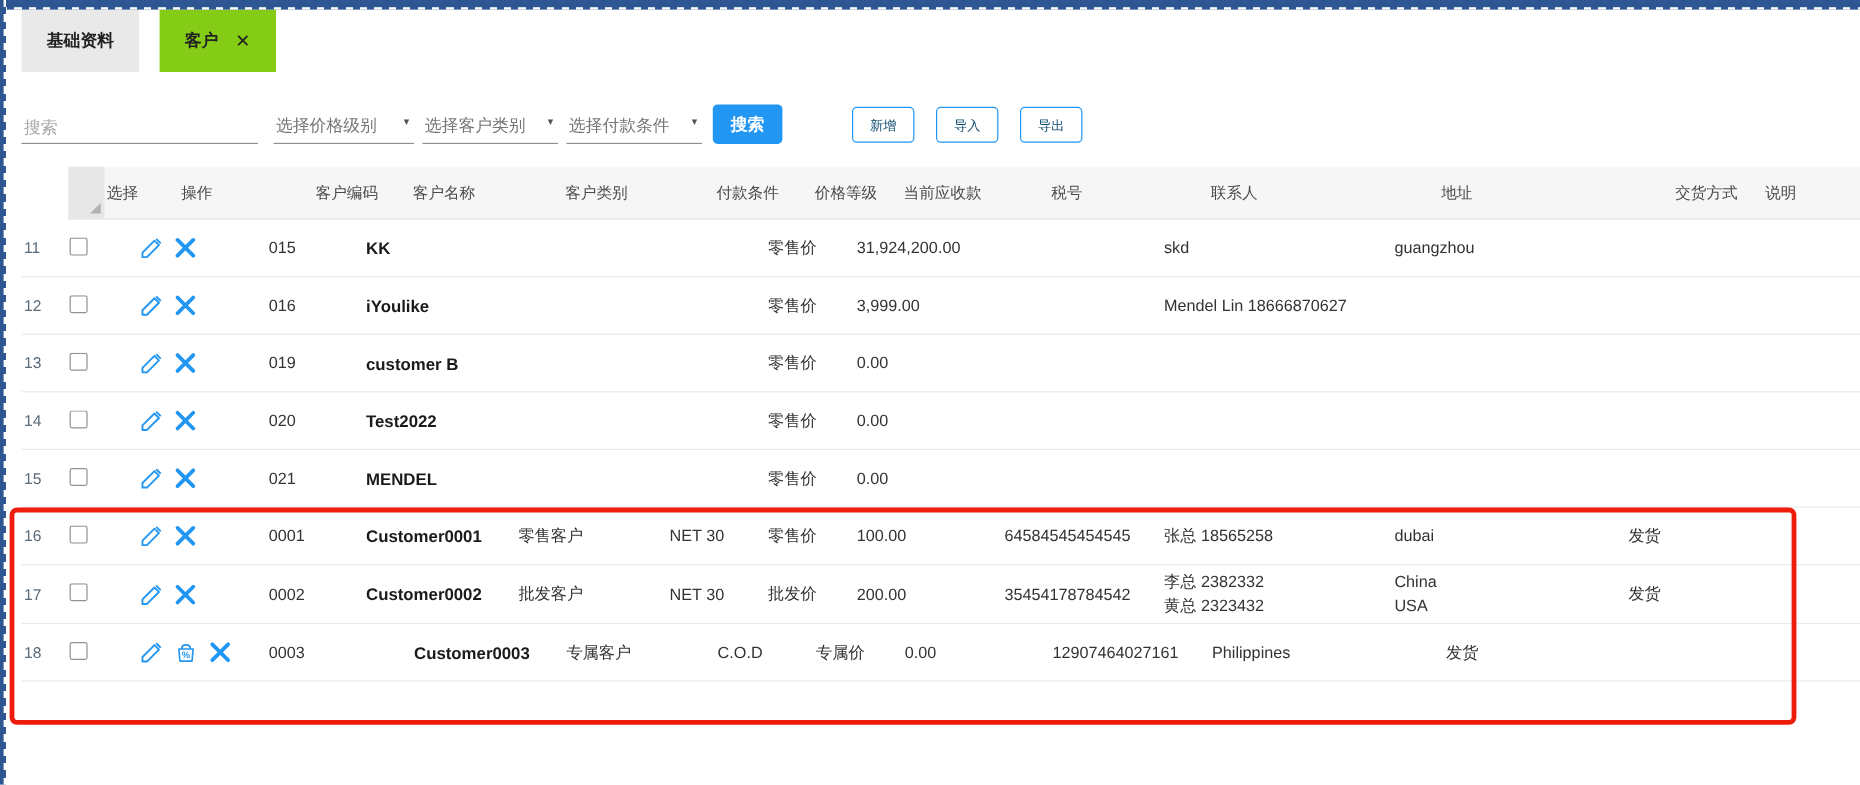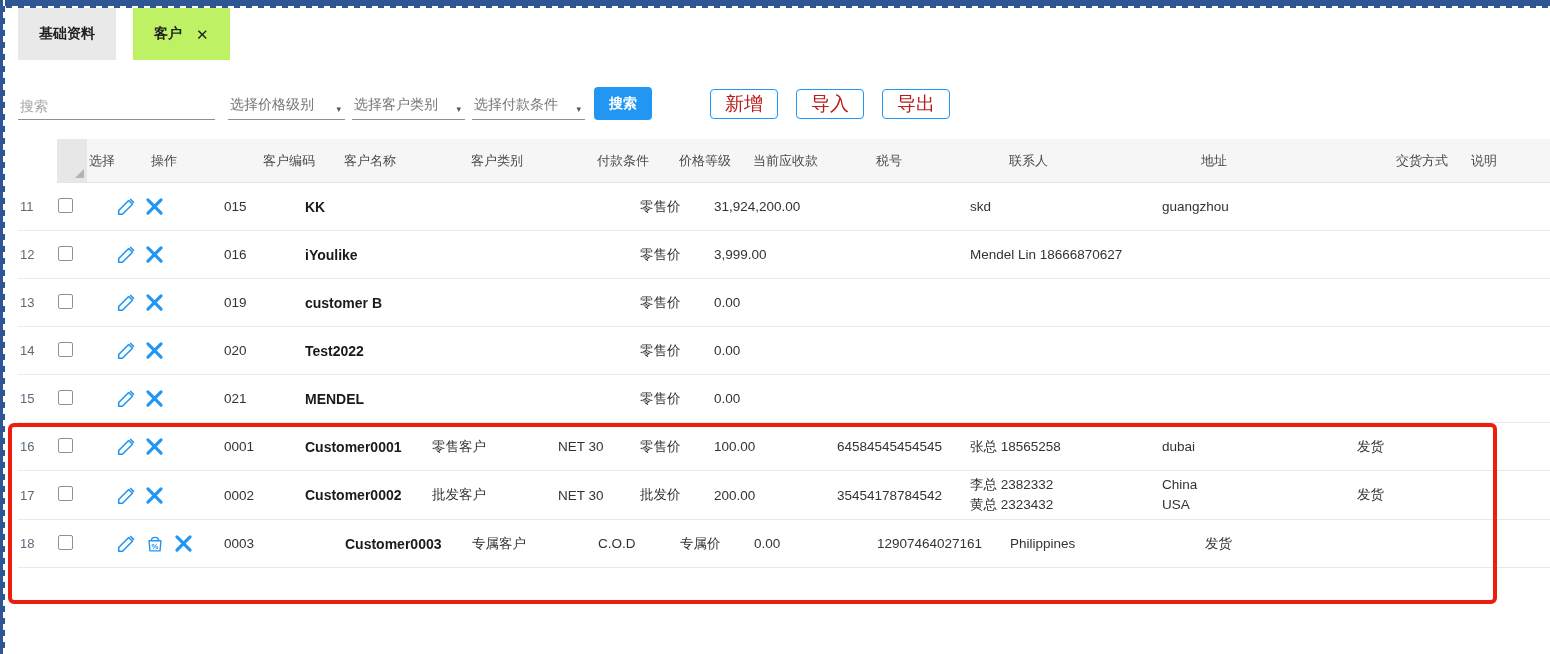--- a/index.html
+++ b/index.html
@@ -13,38 +13,38 @@
   .ants-left { position:absolute; top:0; left:0; width:5px; height:654px; background:#2e5693; z-index:20; }
   .ants-left::after { content:""; position:absolute; top:0; bottom:0; right:0; width:2px;
     background:repeating-linear-gradient(180deg,#fff 0 6px,transparent 6px 12px); }
 
   .app { padding-top:8px; }
 
   
   .tabbar { display:flex; align-items:stretch; height:52px; margin-left:18px; }
   .tab { display:flex; align-items:center; padding:0 21px; font-size:14px; font-weight:600; color:#222; cursor:pointer; }
   .tab-idle { background:#e9e9e9; }
-  .tab-active { background:#bef264; margin-left:17px; gap:14px; }
+  .tab-active { background:#84cc16; margin-left:17px; gap:14px; }
   .tab-close { font-size:15px; font-weight:700; color:#222; line-height:1; cursor:pointer; }
 
   
   .filterbar { display:flex; align-items:flex-end; margin:26px 0 0 18px; height:34px; }
   .search-underline { width:197px; border:none; border-bottom:1px solid #8f8f8f; outline:none;
     font-size:14px; padding:5px 2px; color:#333; background:transparent; }
   .search-underline::placeholder { color:#a6a6a6; }
-  .dd { border-bottom:1px solid #8f8f8f; display:flex; justify-content:space-between; align-items:flex-end;
+  .dd { border-bottom:1px solid #8f8f8f; display:flex; justify-content:space-between; align-items:flex-start;
     padding:5px 4px 5px 2px; color:#757575; font-size:14px; cursor:pointer;margin-top:20px; }
   .dd1 { width:117px; margin-left:13px; }
   .dd2 { width:113px; margin-left:7px; }
   .dd3 { width:113px; margin-left:7px; }
   .dd-arrow { font-size:9px; color:#555; }
   .btn-primary { margin-left:9px; background:#2196f3; color:#fff; border:none; border-radius:4px;
     font-size:14px; font-weight:600; padding:0 15px; height:33px; cursor:pointer; }
-  .btn-outline { background:#fff; border:1px solid #2196f3; color:#b91c1c; border-radius:4px;
-    font-size:19px; padding:0 14px; height:30px; margin-bottom:1px; cursor:pointer; }
+  .btn-outline { background:#fff; border:1px solid #2196f3; color:#0c4a6e; border-radius:4px;
+    font-size:11px; padding:0 14px; height:30px; margin-bottom:1px; cursor:pointer; }
   .btn-add { margin-left:58px; }
   .btn-gap { margin-left:18px; }
 
   
   .grid { margin:19px 0 0 18px; width:1532px; }
   .grid-header { display:flex; align-items:center; background:#f6f6f6; height:44px; border-bottom:1px solid #e3e3e3;margin-left:39px; }
   .cell { flex:0 0 auto; padding:0 2px; font-size:13.5px; color:#333; overflow:hidden; }
   .hcell { font-size:13px; color:#4a4a4a; }
   .corner { background:#e7e7e7; align-self:stretch; position:relative; }
   .grip { position:absolute; right:3px; bottom:4px; width:0; height:0;

